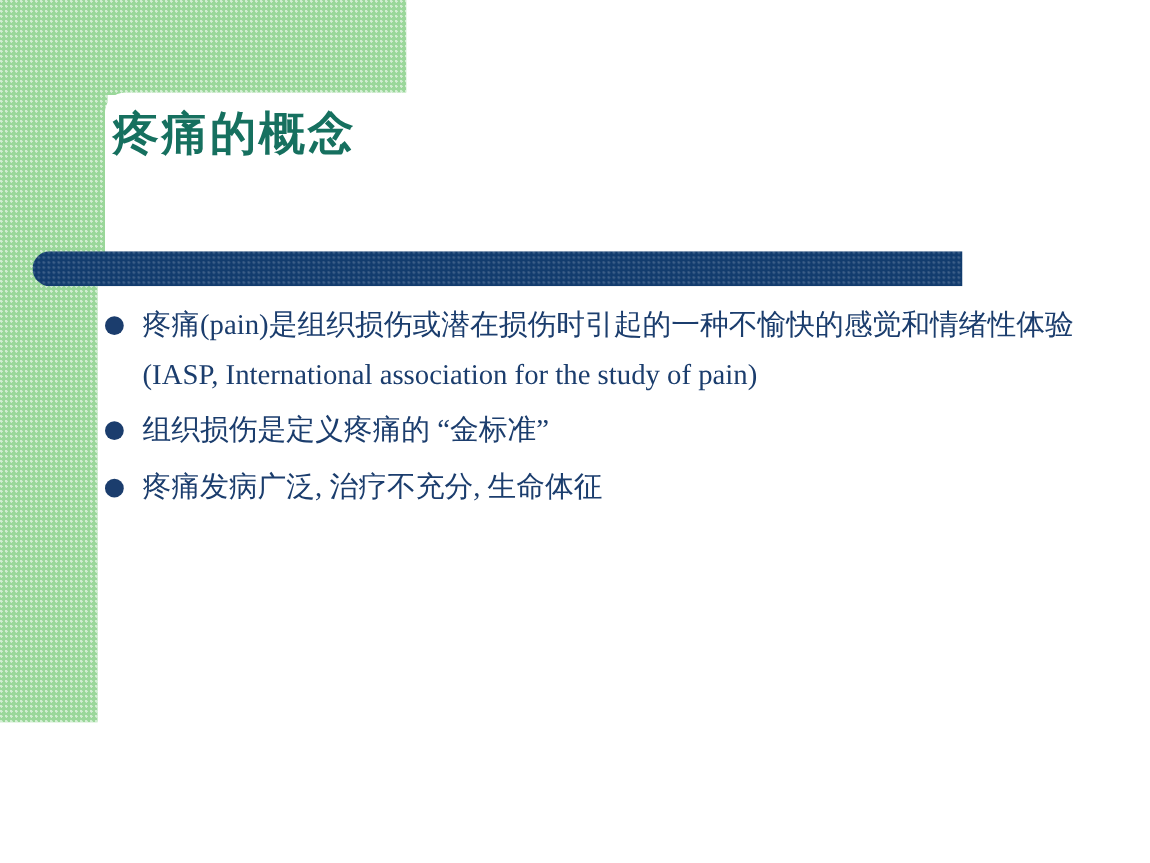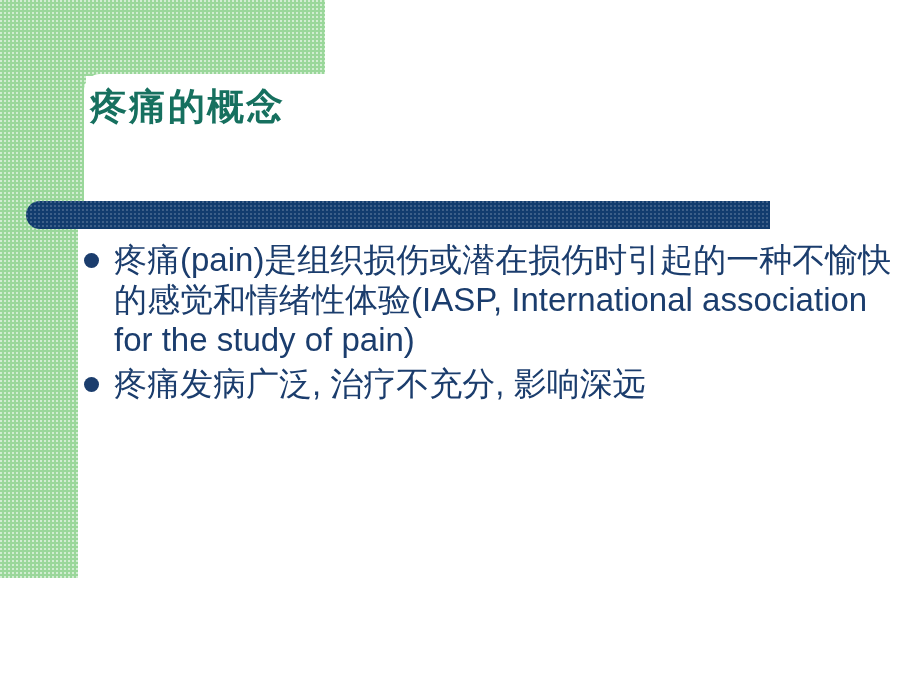--- a/index.html
+++ b/index.html
@@ -98,22 +98,22 @@
     width: 830px;
     margin: 0;
     padding: 0;
     list-style: none;
   }
   .bullet-item {
     position: relative;
     padding-left: 36px;
     margin-bottom: 4px;
     color: #1b3d6d;
-    font-family: Liberation Sans, sans-serif;
-    font-size: 33px;
+    font-family: Liberation Serif, serif;
+    font-size: 23px;
     line-height: 40px;
     letter-spacing: 0px;
   }
   .bullet-marker {
     position: absolute;
     left: 6px;
     top: 13px;
     width: 15px;
     height: 15px;
     border-radius: 50%;
@@ -138,17 +138,21 @@
 
   <div class="slide-title">疼痛的概念</div>
 
   <ul class="bullet-list">
     <li class="bullet-item">
       <span class="bullet-marker"></span>
       <span class="bullet-text">疼痛(pain)是组织损伤或潜在损伤时引起的一种不愉快的感觉和情绪性体验(IASP, International association for the study of pain)</span>
     </li>
     <li class="bullet-item gap-sm">
       <span class="bullet-marker"></span>
-      <span class="bullet-text">疼痛发病广泛, 治疗不充分, 影响深远</span>
+      <span class="bullet-text">组织损伤是定义疼痛的 “金标准”</span>
+    </li>
+    <li class="bullet-item gap-sm">
+      <span class="bullet-marker"></span>
+      <span class="bullet-text">疼痛发病广泛, 治疗不充分, 生命体征</span>
     </li>
   </ul>
 
 </div>
 
 </body></html>

